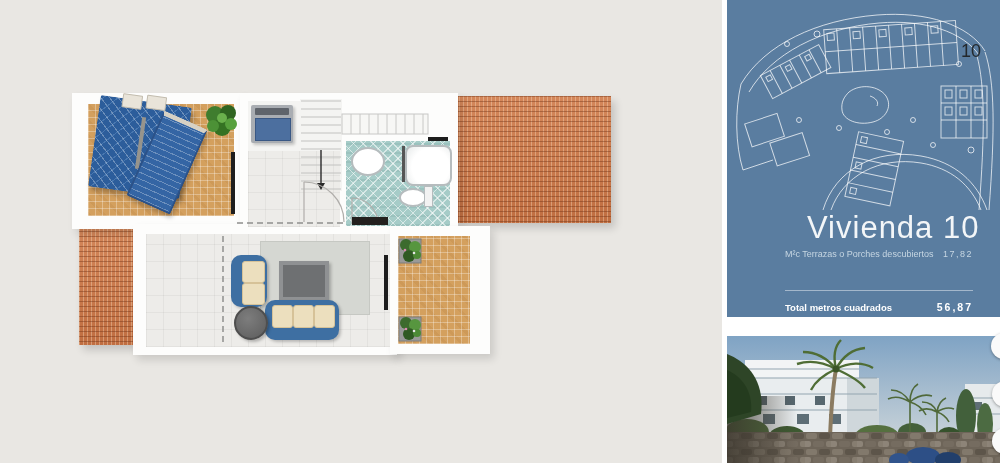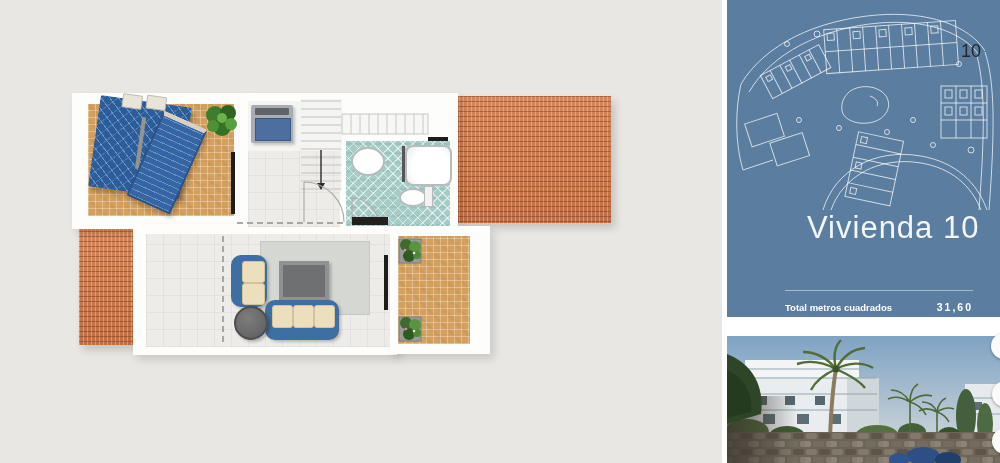--- a/index.html
+++ b/index.html
@@ -260,25 +260,29 @@
             <circle cx="186" cy="120" r="2.5"></circle>
           <circle cx="160" cy="132" r="2.5"></circle>
             <circle cx="60" cy="44" r="2.5"></circle>
             <circle cx="232" cy="64" r="2.5"></circle>
         </g>
         <text x="234" y="57" font-size="18" fill="#23282c" font-family="Liberation Sans, sans-serif">10</text>
       </svg>
 
       <div class="panel-title">Vivienda 10</div>
       <div class="area-rows">
+        <div class="area-row">
+          <span class="lbl">M²c Terrazas o Porches descubiertos</span>
+          <span class="val">17,82</span>
+        </div>
       </div>
       <div class="sep"></div>
       <div class="total-row">
         <span class="lbl">Total metros cuadrados construidos</span>
-        <span class="val">31,60</span>
+        <span class="val">56,87</span>
       </div>
     </div>
 
     <div class="panel-photo">
       <svg class="photo-svg" viewBox="0 0 273 127" preserveAspectRatio="none">
         <defs>
           <linearGradient id="sky" x1="0" y1="0" x2="0" y2="1">
             <stop offset="0" stop-color="#7fa3c4"></stop>
               <stop offset="0.75" stop-color="#c3cfd7"></stop>
           </linearGradient>

